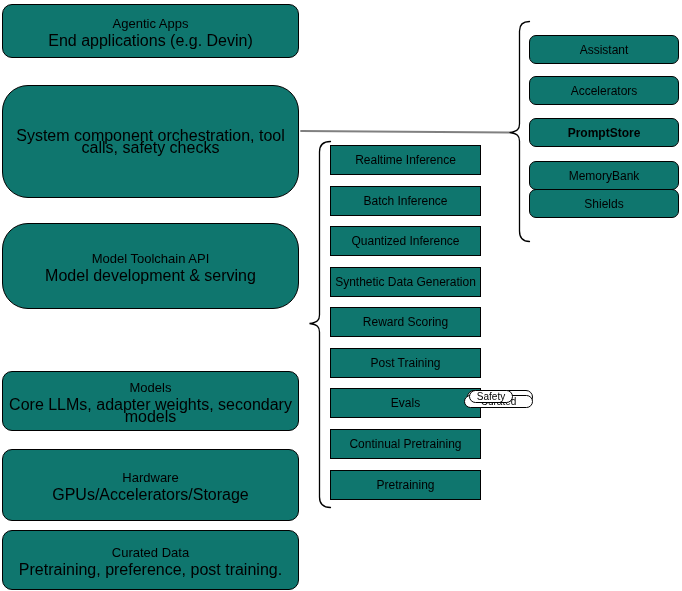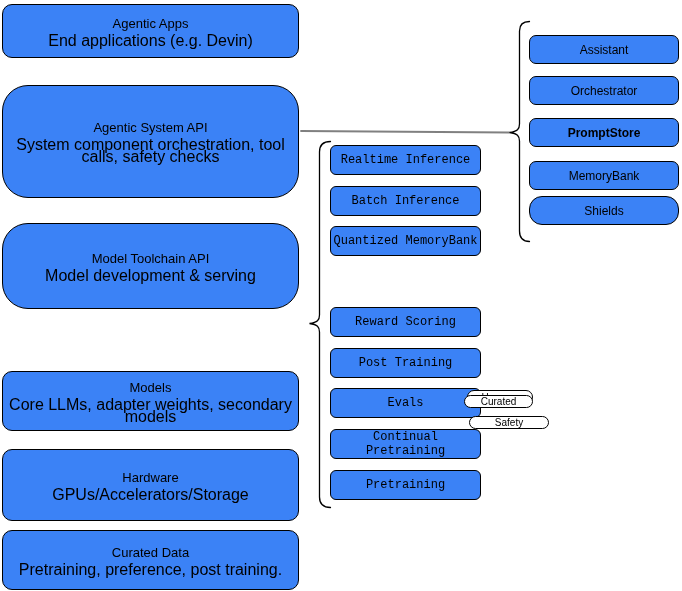--- a/index.html
+++ b/index.html
@@ -13,40 +13,39 @@
     overflow: hidden;
   }
   svg.connectors {
     position: absolute;
     left: 0; top: 0;
     width: 682px; height: 591px;
     z-index: 0;
   }
   .box {
     position: absolute;
-    background: #3b82f6;
+    background: #0f766e;
     border: 1.3px solid #000000;
     box-sizing: border-box;
     display: flex;
     flex-direction: column;
     align-items: center;
     justify-content: center;
     text-align: center;
     z-index: 1;
   }
   .lbox { left: 2px; width: 297px; }
   .lbox .title { font-size: 13px; line-height: 15px; margin-bottom: 4px; }
   .lbox .subtitle { font-size: 16px; line-height: 12px; }
   .r-small { border-radius: 10px; }
   .r-large { border-radius: 26px; }
   .mbox {
     left: 330px; width: 151px; height: 30px;
-    border-radius: 6px;
+    border-radius: 0;
     font-size: 12px;
-    font-family: Liberation Mono, monospace;
   }
   .rbox {
     left: 529px; width: 150px; height: 29px;
     border-radius: 7px;
     font-size: 12px;
   }
   .pill {
     position: absolute;
     background: #ffffff;
     border: 1.2px solid #000000;
@@ -76,21 +75,20 @@
              C 519.5 129 517.5 131.5 509.5 132.5 C 517.5 133.5 519.5 136 519.5 141
              L 519.5 231 C 519.5 238 522.5 241.5 529.5 241.5" stroke="#000000" stroke-width="1.3" fill="none" stroke-linecap="round"></path>
   </svg>
 
   <div class="box lbox r-small" style="top:4px;height:54px;">
     <div class="title">Agentic Apps</div>
     <div class="subtitle">End applications (e.g. Devin)</div>
   </div>
 
   <div class="box lbox r-large" style="top:85px;height:113px;">
-    <div class="title">Agentic System API</div>
     <div class="subtitle">System component orchestration, tool calls, safety checks</div>
   </div>
 
   <div class="box lbox r-large" style="top:223px;height:86px;">
     <div class="title">Model Toolchain API</div>
     <div class="subtitle">Model development &amp; serving</div>
   </div>
 
   <div class="box lbox r-small" style="top:371px;height:60px;">
     <div class="title">Models</div>
@@ -102,30 +100,31 @@
     <div class="subtitle">GPUs/Accelerators/Storage</div>
   </div>
 
   <div class="box lbox r-small" style="top:530px;height:60px;justify-content:center;">
     <div class="title">Curated Data</div>
     <div class="subtitle">Pretraining, preference, post training.</div>
   </div>
 
   <div class="box mbox" style="top:145px;">Realtime Inference</div>
   <div class="box mbox" style="top:186px;">Batch Inference</div>
-  <div class="box mbox" style="top:226px;">Quantized MemoryBank</div>
+  <div class="box mbox" style="top:226px;">Quantized Inference</div>
+  <div class="box mbox" style="top:267px;">Synthetic Data Generation</div>
   <div class="box mbox" style="top:307px;">Reward Scoring</div>
   <div class="box mbox" style="top:348px;">Post Training</div>
   <div class="box mbox" style="top:388px;">Evals</div>
   <div class="box mbox" style="top:429px;">Continual Pretraining</div>
   <div class="box mbox" style="top:470px;">Pretraining</div>
 
   <div class="pill" style="left:467px;top:377px;width:66px;height:14px;margin-top:13px;">Harness</div>
   <div class="pill" style="left:464px;top:395px;width:69px;height:13px;">Curated</div>
-  <div class="pill" style="left:469px;top:416px;width:80px;height:13px;">Safety</div>
+  <div class="pill" style="left:469px;top:390px;width:44px;height:13px;">Safety</div>
 
   <div class="box rbox" style="top:35px;">Assistant</div>
-  <div class="box rbox" style="top:76px;">Orchestrator</div>
+  <div class="box rbox" style="top:76px;">Accelerators</div>
   <div class="box rbox" style="top:118px;font-weight:bold;">PromptStore</div>
   <div class="box rbox" style="top:161px;">MemoryBank</div>
-  <div class="box rbox" style="top:196px;border-radius:13px;">Shields</div>
+  <div class="box rbox" style="top:189px;">Shields</div>
 
 </div>
 
 </body></html>

